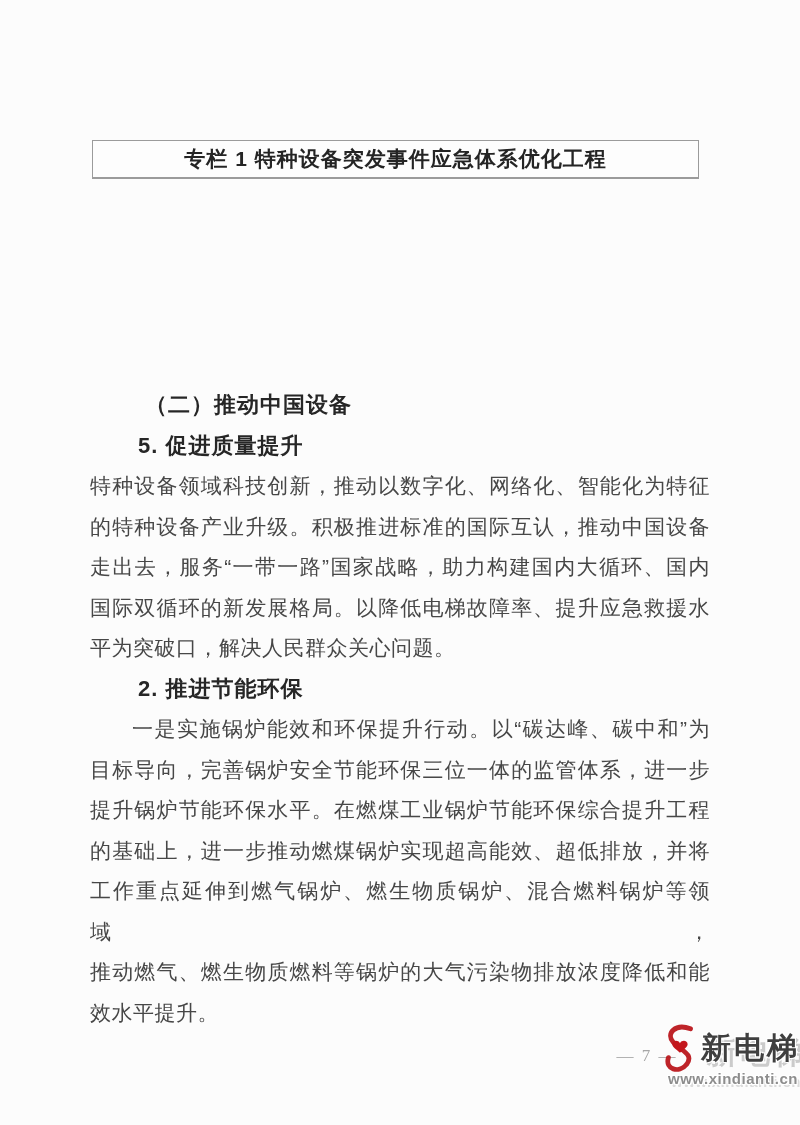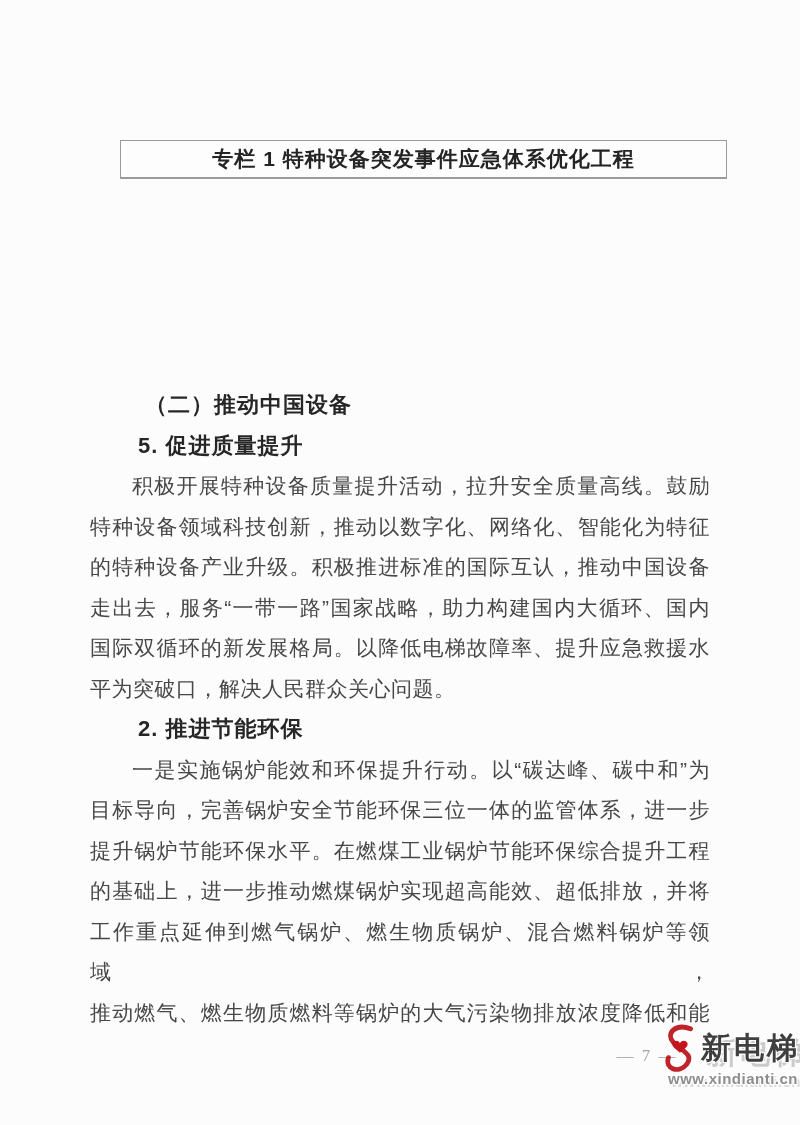--- a/index.html
+++ b/index.html
@@ -10,21 +10,21 @@
   }
   .page {
     position:relative; width:800px; height:1125px;
     background:#fcfcfc; overflow:hidden;
     color:#474747;
   }
 
   
   .callout-box {
     position:absolute; left:92px; top:140px; width:605px;
-    border:1px solid #9b9b9b; background:#fdfdfd;margin-left:28px;
+    border:1px solid #9b9b9b; background:#fdfdfd;
   }
   .box-title {
     height:36px; border-bottom:1px solid #9b9b9b;
     display:flex; align-items:center; justify-content:center;
     font-weight:bold; font-size:21px; color:#242424; letter-spacing:1px;
   }
   .box-content {
     padding:8px 7px 3px 7px;
     font-size:20px; line-height:39px; color:#424242;
   }
@@ -85,36 +85,36 @@
 
   <div class="callout-box">
     <div class="box-title">专栏 1 特种设备突发事件应急体系优化工程</div>
   </div>
 
   <div class="main-text">
     <div class="h2">（二）推动中国设备</div>
 
     <div class="h3">5. 促进质量提升</div>
     <div class="para">
-        <div class="tline tindent">积极开展特种设备质量提升活动，拉升安全质量高线。鼓励</div>
         <div class="tline">特种设备领域科技创新，推动以数字化、网络化、智能化为特征</div>
         <div class="tline">的特种设备产业升级。积极推进标准的国际互认，推动中国设备</div>
         <div class="tline">走出去，服务“一带一路”国家战略，助力构建国内大循环、国内</div>
         <div class="tline">国际双循环的新发展格局。以降低电梯故障率、提升应急救援水</div>
         <div class="tline tlast">平为突破口，解决人民群众关心问题。</div>
       </div>
 
     <div class="h3">2. 推进节能环保</div>
     <div class="para">
         <div class="tline tindent">一是实施锅炉能效和环保提升行动。以“碳达峰、碳中和”为</div>
         <div class="tline">目标导向，完善锅炉安全节能环保三位一体的监管体系，进一步</div>
         <div class="tline">提升锅炉节能环保水平。在燃煤工业锅炉节能环保综合提升工程</div>
         <div class="tline">的基础上，进一步推动燃煤锅炉实现超高能效、超低排放，并将</div>
         <div class="tline">工作重点延伸到燃气锅炉、燃生物质锅炉、混合燃料锅炉等领域，</div>
         <div class="tline">推动燃气、燃生物质燃料等锅炉的大气污染物排放浓度降低和能</div>
+        <div class="tline tlast">效水平提升。</div>
       </div>
   </div>
 
   <div class="page-num">— 7 —</div>
 
   <div class="brand">
     <div class="brand-row">
       <svg class="logo-mark" viewBox="0 0 40 50" xmlns="http://www.w3.org/2000/svg">
         <path d="M32 5 C16 -1 6 10 14 19 C22 28 36 31 28 42 C20 52 5 47 9 35" stroke="#bb181e" stroke-width="5" fill="none" stroke-linecap="round" opacity="0.95"></path>
         <path d="M21 20 c-2 -4 -8 -3 -8 1 c0 3 4 5 8 9 c4 -4 8 -6 8 -9 c0 -4 -6 -5 -8 -1 z" fill="#c3161c"></path>

